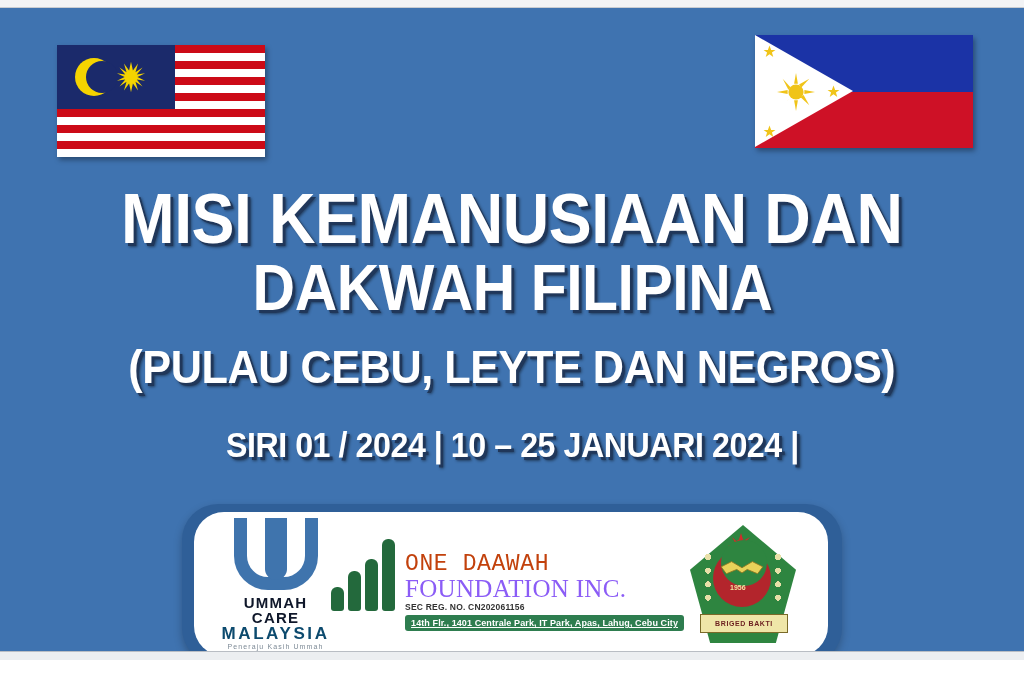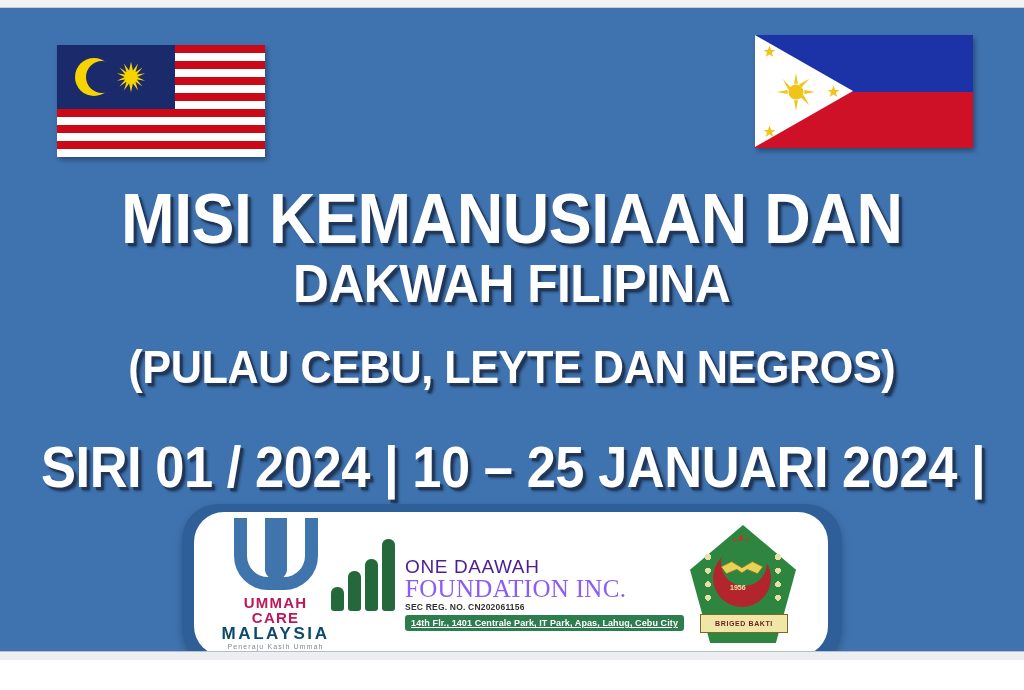--- a/index.html
+++ b/index.html
@@ -132,29 +132,29 @@
        3px 3px 0 #20375a,
        4px 4px 3px rgba(0,0,0,0.45);
     white-space: nowrap;
   }
   #title-line1 {
     top: 186px;
     font-size: 70px;
   }
   #title-line2 {
     top: 258px;
-    font-size: 54px;
+    font-size: 64px;
   }
   #subtitle-line {
     top: 344px;
     font-size: 47px;
   }
   #date-line {
-    top: 440px;
-    font-size: 57px;
+    top: 428px;
+    font-size: 35px;
   }
 
   .tight { display: inline-block; transform: scaleX(0.92); transform-origin: center; }
 
   
   #logo-frame {
     position: absolute;
     left: 182px; top: 504px;
     width: 660px; height: 160px;
     background: #2f5f98;
@@ -198,21 +198,21 @@
   .ucm-u-inner {
     position: absolute;
     left: 31px; top: 0;
     width: 22px; height: 62px;
     background: #3f74ad;
     border-bottom-left-radius: 11px;
     border-bottom-right-radius: 11px;
   }
   .ucm-t1 {
     font-size: 15px; font-weight: bold;
-    color: #be185d; letter-spacing: 1.2px;
+    color: #0f172a; letter-spacing: 1.2px;
     line-height: 1.02;
   }
   .ucm-t2 {
     font-size: 17px; font-weight: bold;
     color: #0c4a6e; letter-spacing: 2.6px;
     line-height: 1.02;
   }
   .ucm-t3 {
     font-size: 7px; color: #7d8a96;
     letter-spacing: 1.1px; margin-top: 1px;
@@ -240,23 +240,23 @@
     border-top-right-radius: 6px;
     border-bottom-left-radius: 3px;
     border-bottom-right-radius: 3px;
   }
   .odf-bars i:nth-child(1) { height: 24px; }
   .odf-bars i:nth-child(2) { height: 40px; }
   .odf-bars i:nth-child(3) { height: 52px; }
   .odf-bars i:nth-child(4) { height: 72px; }
   .odf-text { padding-bottom: 4px; }
   .odf-l1 {
-    font-family: Liberation Sans, sans-serif;
-    font-size: 19px;
-    color: #4c1d95;
+    font-family: Liberation Mono, monospace;
+    font-size: 23px;
+    color: #c2410c;
     letter-spacing: 0.6px;
     line-height: 1;
   }
   .odf-l2 {
     font-family: "Liberation Serif", serif;
     font-size: 25px;
     color: #8b5cf6;
     letter-spacing: 0.3px;
     line-height: 1.02;
   }

